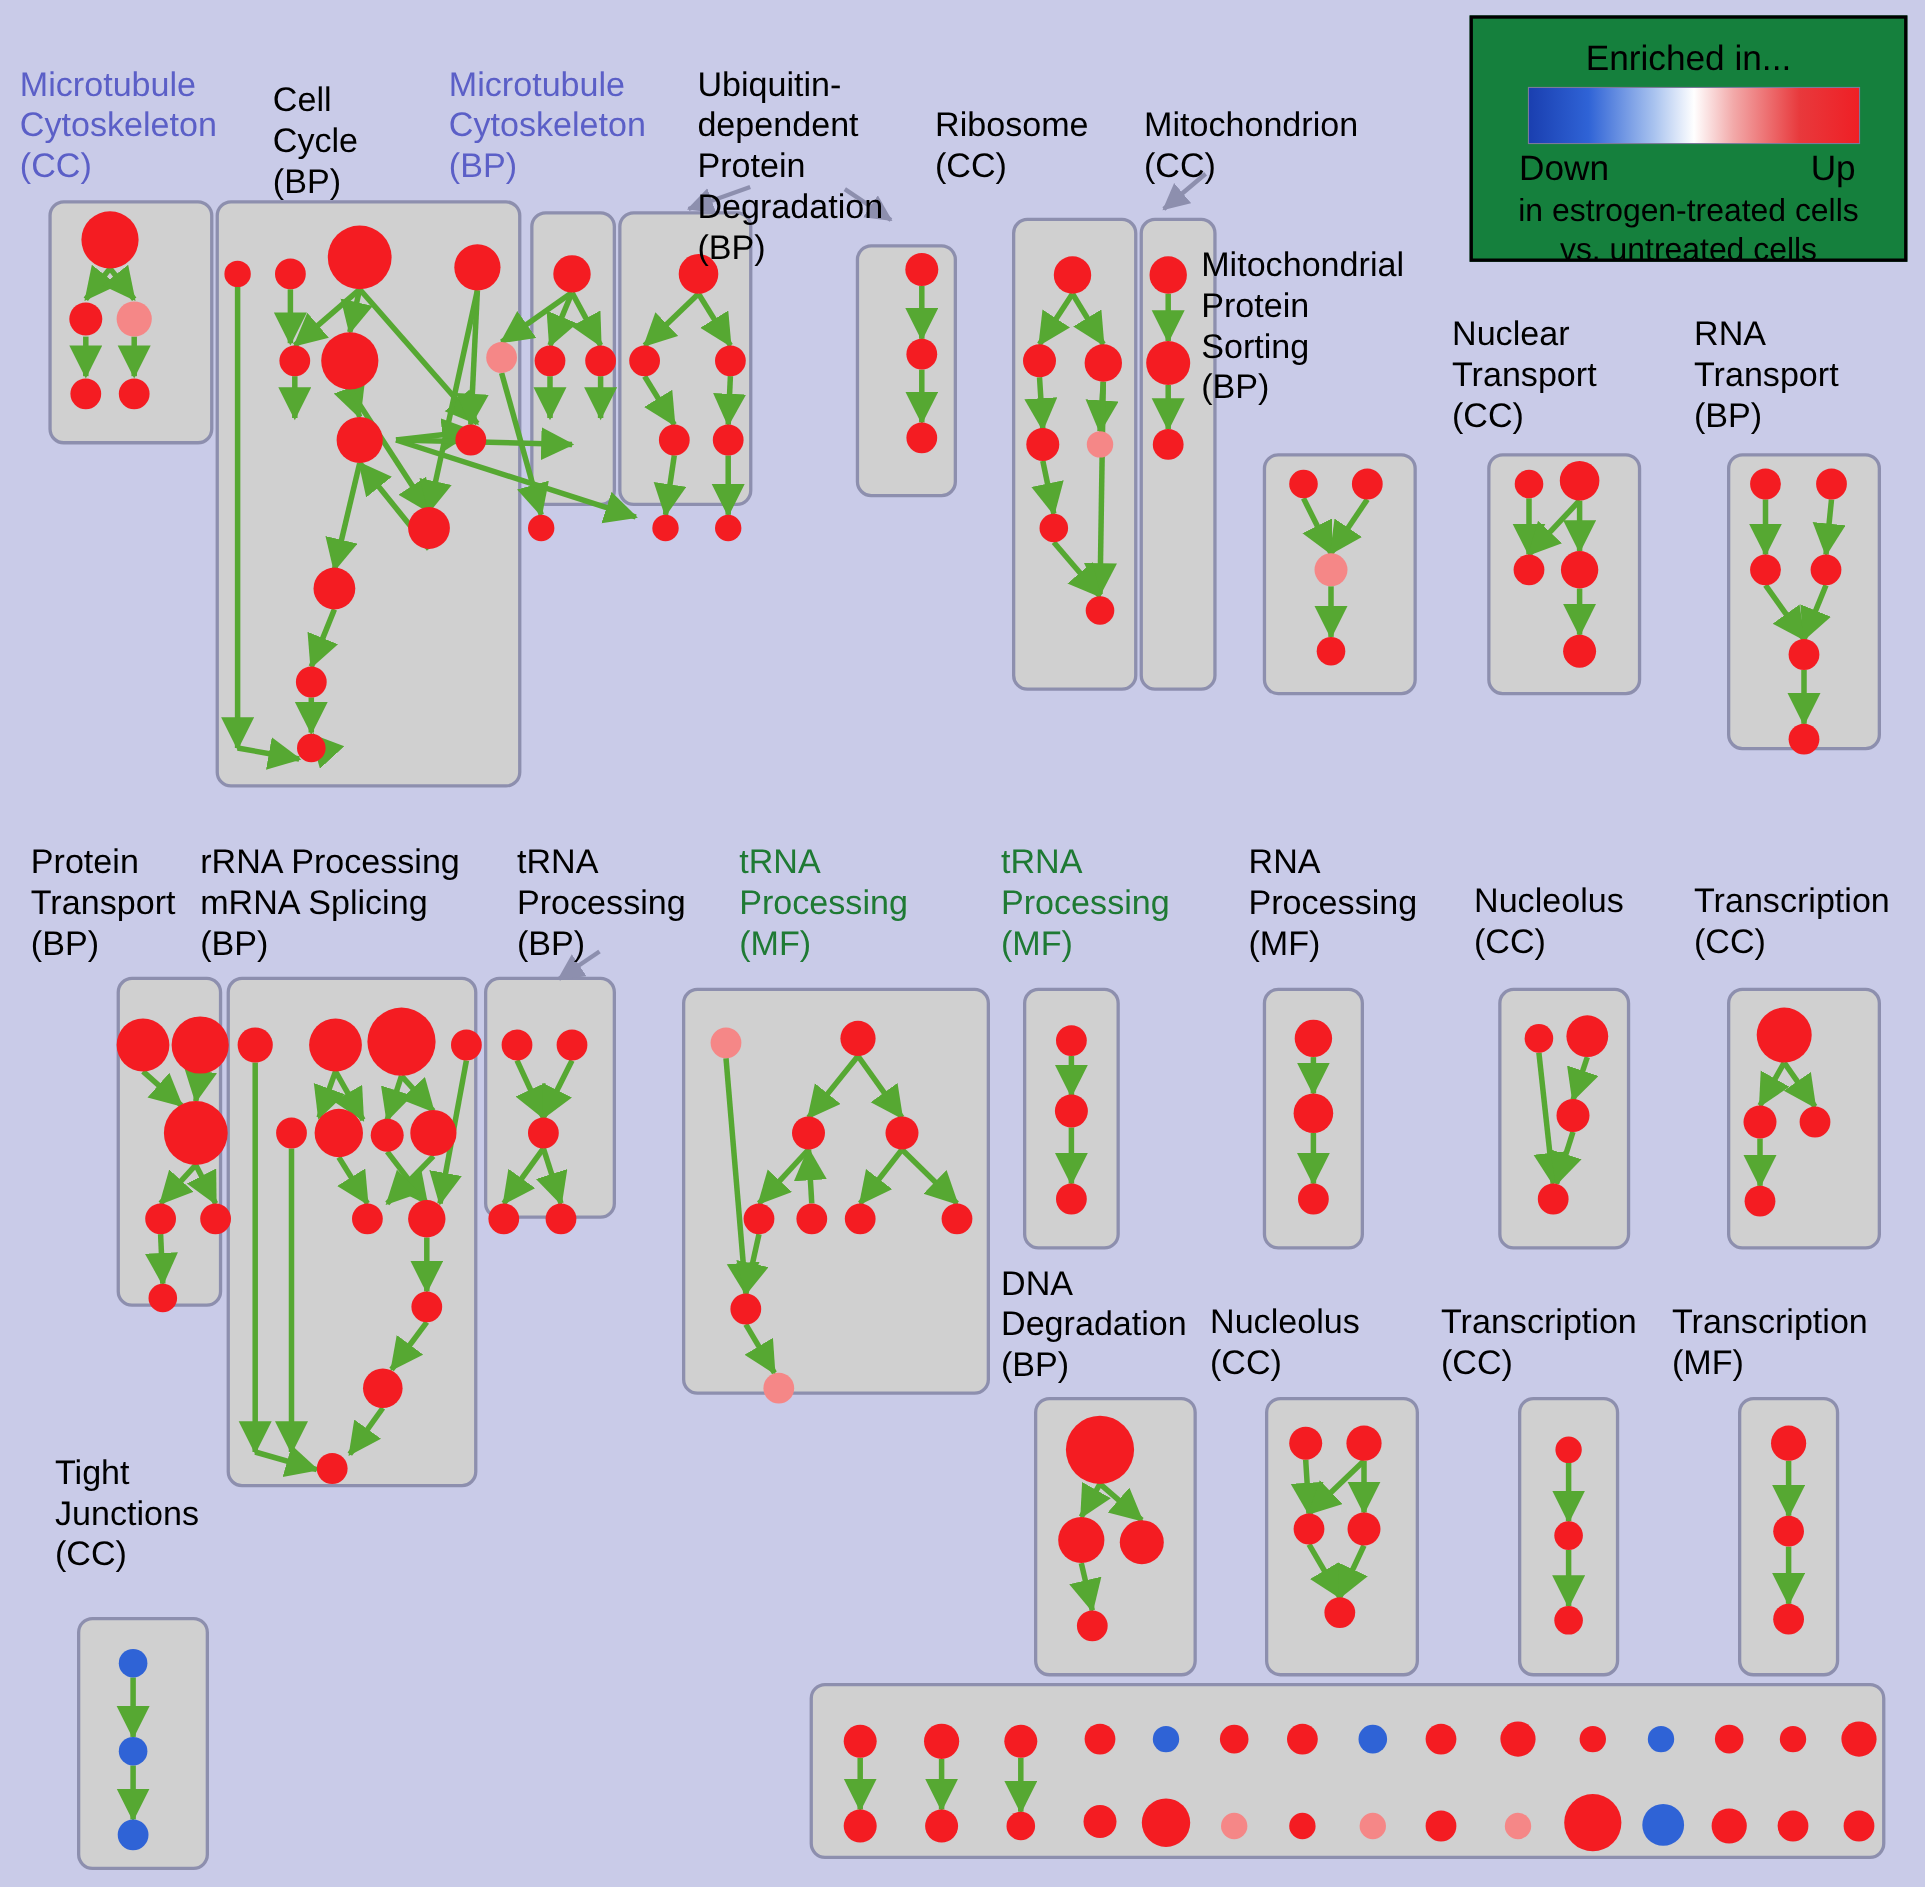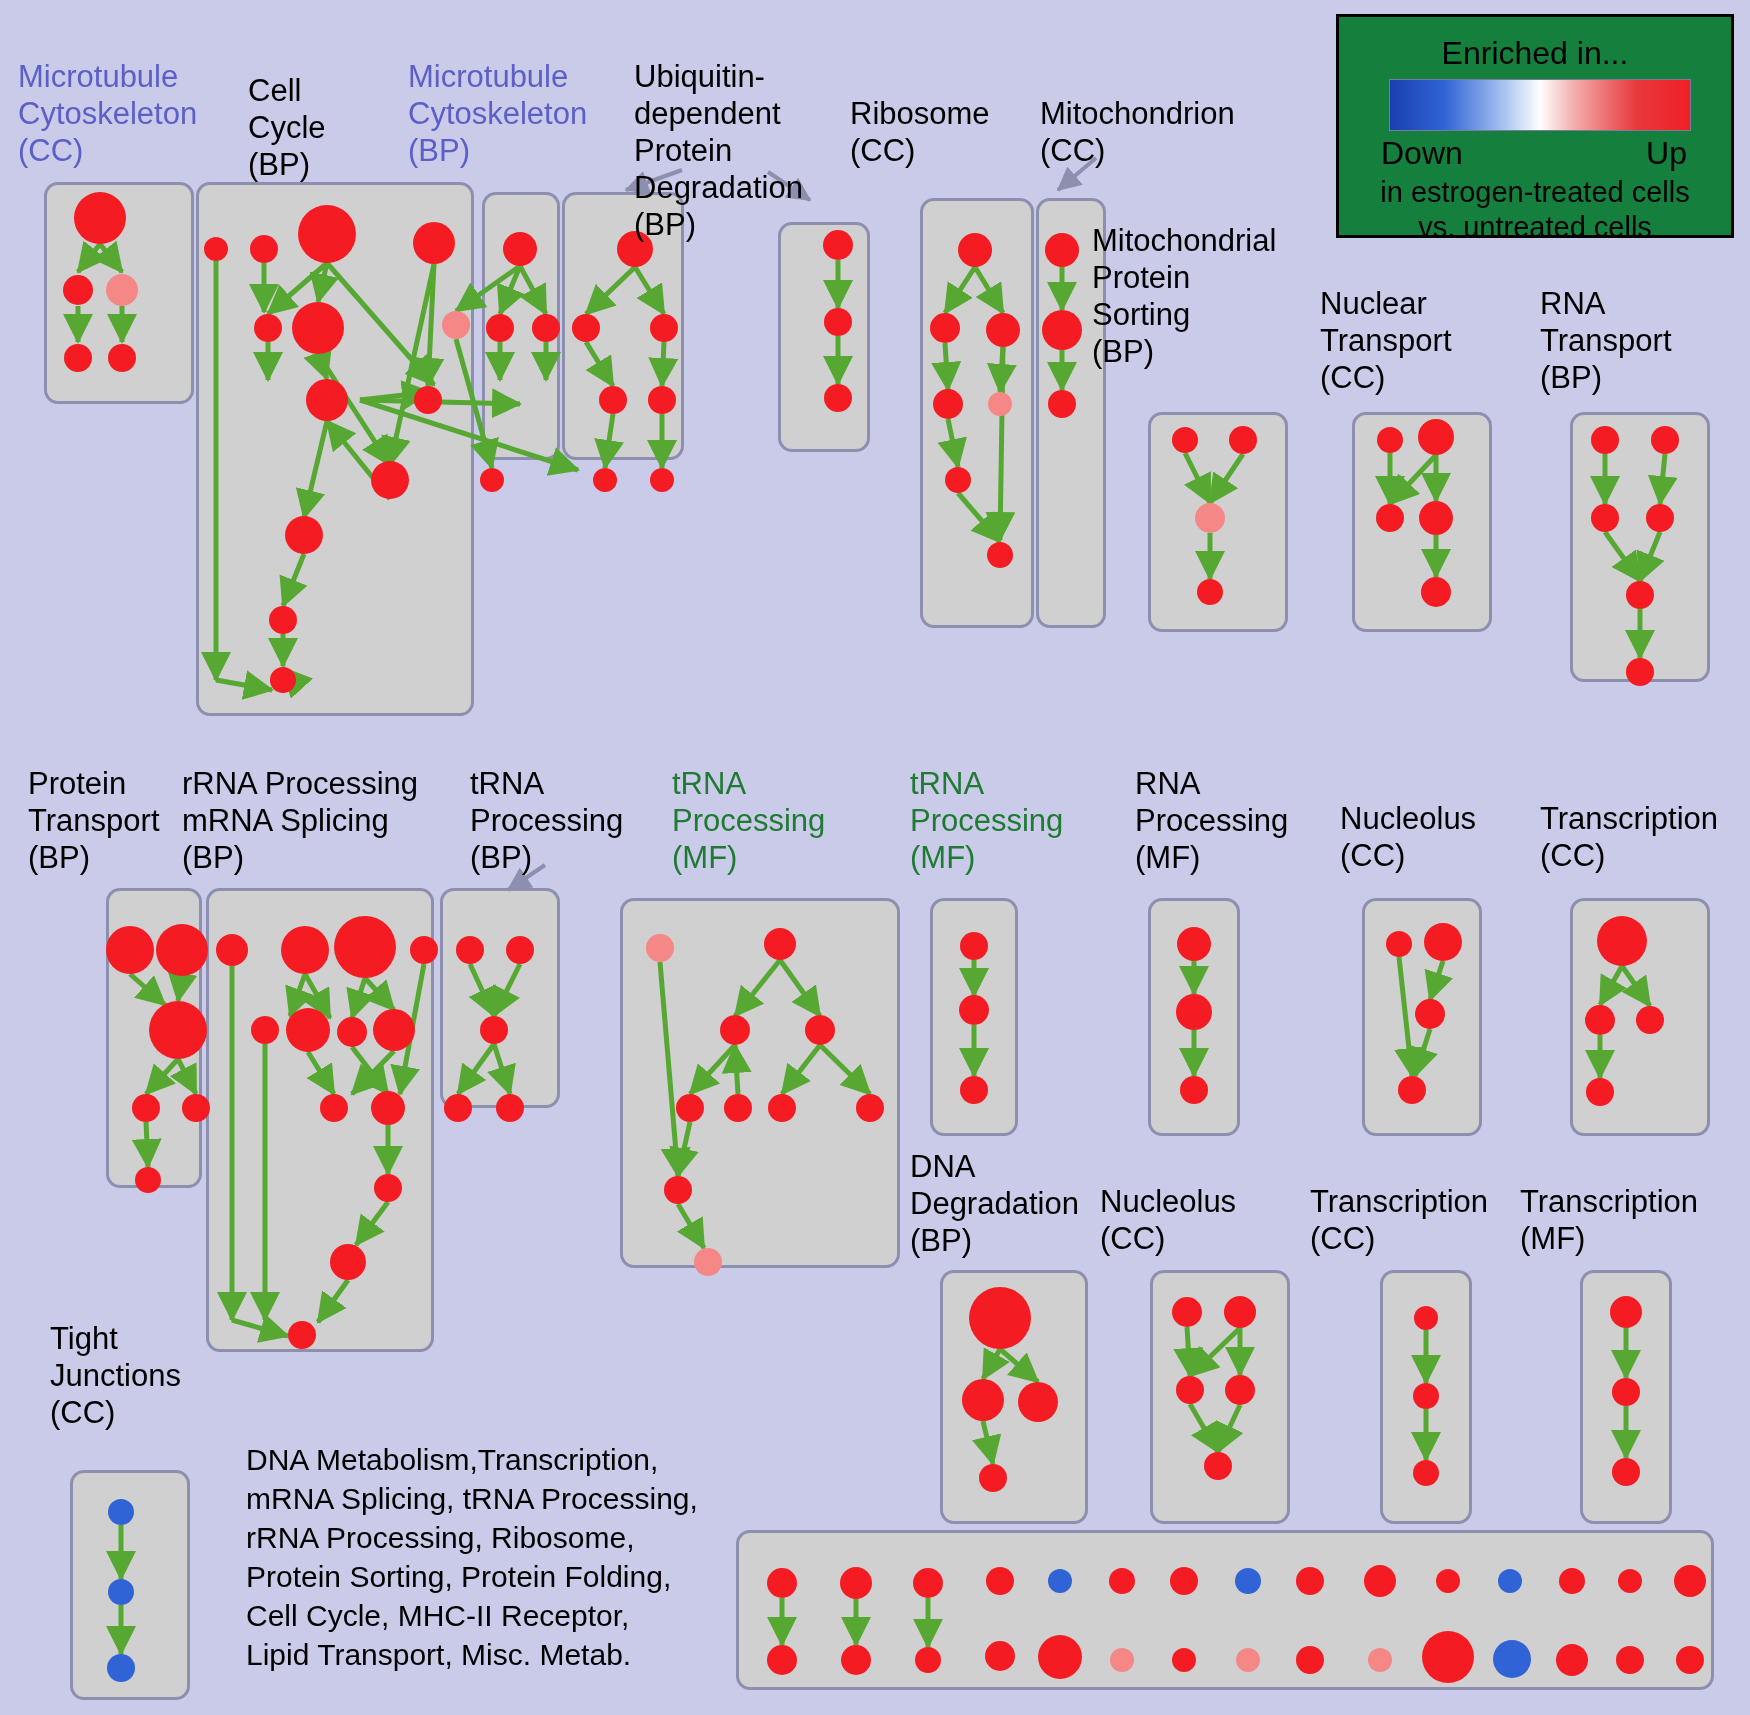--- a/index.html
+++ b/index.html
@@ -438,26 +438,20 @@
 (CC)</div>
       <div class="label" style="left: 1310px; top: 1183px; width: 210px;">Transcription
 (CC)</div>
       <div class="label" style="left: 1520px; top: 1183px; width: 210px;">Transcription
 (MF)</div>
       <div class="label" style="left: 50px; top: 1320px; width: 180px;">Tight
 Junctions
 (CC)</div>
     </div>
 
-  <div class="bigtext" style="left:246px;top:1440px;">DNA Metabolism,Transcription,
-mRNA Splicing, tRNA Processing,
-rRNA Processing, Ribosome,
-Protein Sorting, Protein Folding,
-Cell Cycle, MHC-II Receptor,
-Lipid Transport, Misc. Metab.</div>
 
   <div class="legend" style="left:1336px;top:14px;width:398px;height:224px;">
     <div class="legend-title" style="top:18px;">Enriched in...</div>
     <div class="legend-bar" style="left:50px;top:62px;width:300px;height:50px;"></div>
     <div class="legend-down" style="left:42px;top:118px;">Down</div>
     <div class="legend-up" style="right:44px;top:118px;">Up</div>
     <div class="legend-sub" style="top:158px;white-space:pre;">in estrogen-treated cells
 vs. untreated cells</div>
   </div>
 

